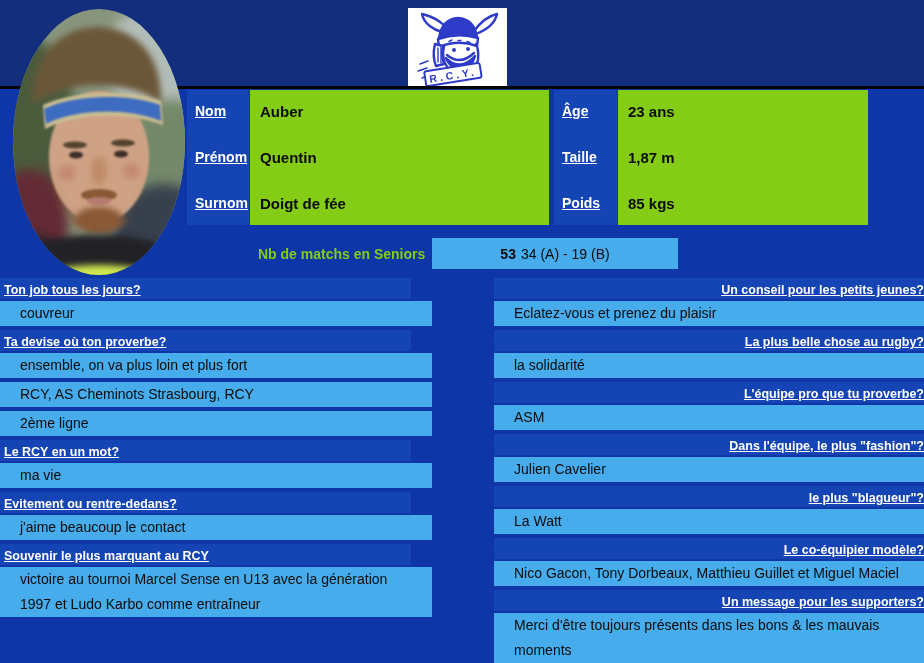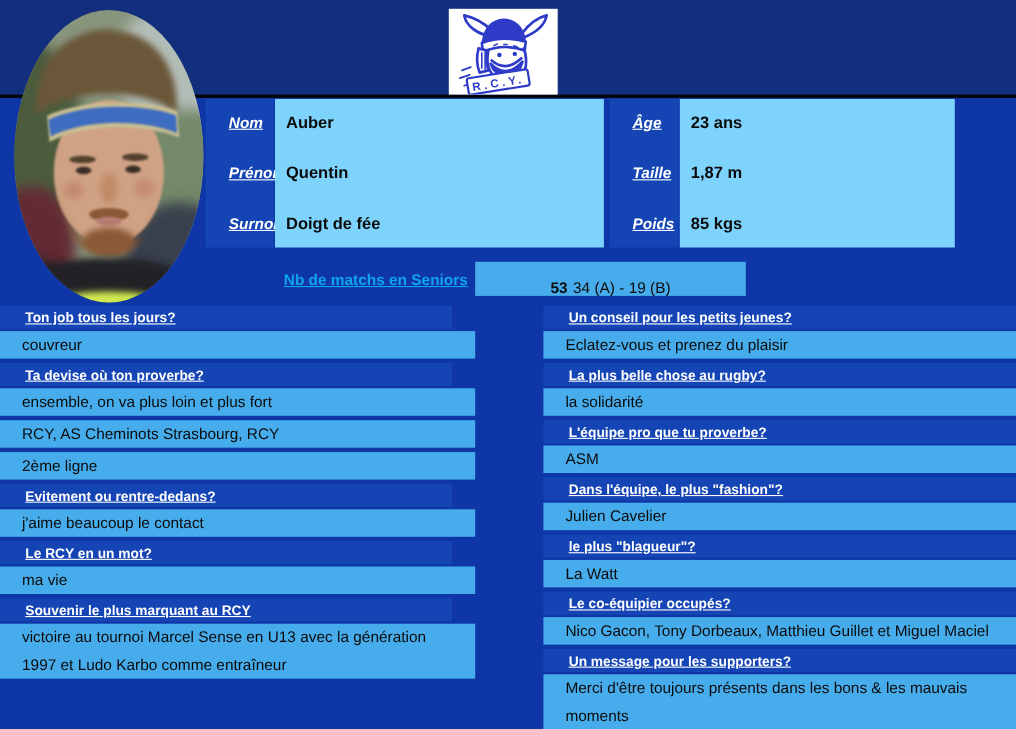--- a/index.html
+++ b/index.html
@@ -15,48 +15,48 @@
   .photo-wrap svg{display:block;}
 
   
   .logo-box{position:absolute;left:408px;top:8px;width:99px;height:78px;background:#ffffff;z-index:6;}
   .logo-box svg{display:block;}
 
   
   .label-strip{position:absolute;top:90px;height:135px;background:#1545b5;}
   .strip-left{left:187px;width:62px;}
   .strip-right{left:554px;width:63px;}
-  .value-panel{position:absolute;top:90px;height:135px;background:#7dd3fc;}
+  .value-panel{position:absolute;top:90px;height:135px;background:#84cc16;}
   .panel-left{left:250px;width:299px;}
   .panel-right{left:618px;width:250px;}
 
-  .id-label{position:absolute;left:21px;height:27px;line-height:27px;color:#ffffff;
-            font-weight:bold;font-size:14px;text-decoration:underline;white-space:nowrap;font-style:italic;}
+  .id-label{position:absolute;left:8px;height:27px;line-height:27px;color:#ffffff;
+            font-weight:bold;font-size:14px;text-decoration:underline;white-space:nowrap;}
   .id-value{position:absolute;left:10px;height:27px;line-height:27px;color:#0b0b0b;
             font-weight:bold;font-size:15px;white-space:nowrap;}
   .row0{top:8px;} .row1{top:54px;} .row2{top:100px;}
 
   
-  .matches-label{position:absolute;left:258px;top:244px;color:#0ea5e9;font-weight:bold;
-                 font-size:14px;line-height:20px;text-decoration:underline;white-space:nowrap;}
+  .matches-label{position:absolute;left:258px;top:244px;color:#84cc16;font-weight:bold;
+                 font-size:14px;line-height:20px;white-space:nowrap;}
   .matches-box{position:absolute;left:432px;top:238px;width:246px;height:31px;background:#47aceb;
-               display:flex;align-items:flex-end;justify-content:center;color:#0b0b0b;font-size:14px;}
+               display:flex;align-items:center;justify-content:center;color:#0b0b0b;font-size:14px;}
   .matches-box .tot{font-weight:bold;}
   .matches-box .det{margin-left:5px;font-weight:normal;}
 
   
   .qa-col{position:absolute;top:278px;}
   #qa-left{left:0;width:432px;}
   #qa-right{left:494px;width:430px;}
   .qa-pair{margin-bottom:4px;}
   .qa-band{height:21px;line-height:21px;background:#1545b5;margin-bottom:2px;}
   #qa-left .qa-band{width:411px;}
-  #qa-right .qa-band{width:430px;}
+  #qa-right .qa-band{width:430px;text-align:right;}
   .qa-q-text{color:#ffffff;font-weight:bold;font-size:12.5px;text-decoration:underline;
-             padding-left:23px;white-space:nowrap;}
+             padding-left:4px;white-space:nowrap;}
   .qa-answer{min-height:25px;line-height:25px;background:#47aceb;color:#0b0b0b;
              font-size:14px;padding:0 20px;}
 </style>
 </head>
 <body>
 
 <div id="card">
 
   <div class="top-band"></div>
   <div class="black-line"></div>
@@ -174,28 +174,28 @@
         <div class="qa-band"><span class="qa-q-text">Ta devise où ton proverbe?</span></div>
         <div class="qa-answer">ensemble, on va plus loin et plus fort</div>
       </div>
       <div class="qa-pair">
         <div class="qa-answer">RCY, AS Cheminots Strasbourg, RCY</div>
       </div>
       <div class="qa-pair">
         <div class="qa-answer">2ème ligne</div>
       </div>
       <div class="qa-pair">
+        <div class="qa-band"><span class="qa-q-text">Le RCY en un mot?</span></div>
+        <div class="qa-answer">ma vie</div>
+      </div>
+      <div class="qa-pair">
         <div class="qa-band"><span class="qa-q-text">Evitement ou rentre-dedans?</span></div>
         <div class="qa-answer">j'aime beaucoup le contact</div>
       </div>
       <div class="qa-pair">
-        <div class="qa-band"><span class="qa-q-text">Le RCY en un mot?</span></div>
-        <div class="qa-answer">ma vie</div>
-      </div>
-      <div class="qa-pair">
         <div class="qa-band"><span class="qa-q-text">Souvenir le plus marquant au RCY</span></div>
         <div class="qa-answer">victoire au tournoi Marcel Sense en U13 avec la génération 1997 et Ludo Karbo comme entraîneur</div>
       </div>
     </div>
   <div id="qa-right" class="qa-col">
       <div class="qa-pair">
         <div class="qa-band"><span class="qa-q-text">Un conseil pour les petits jeunes?</span></div>
         <div class="qa-answer">Eclatez-vous et prenez du plaisir</div>
       </div>
       <div class="qa-pair">
@@ -208,21 +208,21 @@
       </div>
       <div class="qa-pair">
         <div class="qa-band"><span class="qa-q-text">Dans l'équipe, le plus "fashion"?</span></div>
         <div class="qa-answer">Julien Cavelier</div>
       </div>
       <div class="qa-pair">
         <div class="qa-band"><span class="qa-q-text">le plus "blagueur"?</span></div>
         <div class="qa-answer">La Watt</div>
       </div>
       <div class="qa-pair">
-        <div class="qa-band"><span class="qa-q-text">Le co-équipier occupés?</span></div>
+        <div class="qa-band"><span class="qa-q-text">Le co-équipier modèle?</span></div>
         <div class="qa-answer">Nico Gacon, Tony Dorbeaux, Matthieu Guillet et Miguel Maciel</div>
       </div>
       <div class="qa-pair">
         <div class="qa-band"><span class="qa-q-text">Un message pour les supporters?</span></div>
         <div class="qa-answer">Merci d'être toujours présents dans les bons &amp; les mauvais moments</div>
       </div>
     </div>
 
 </div>
 

